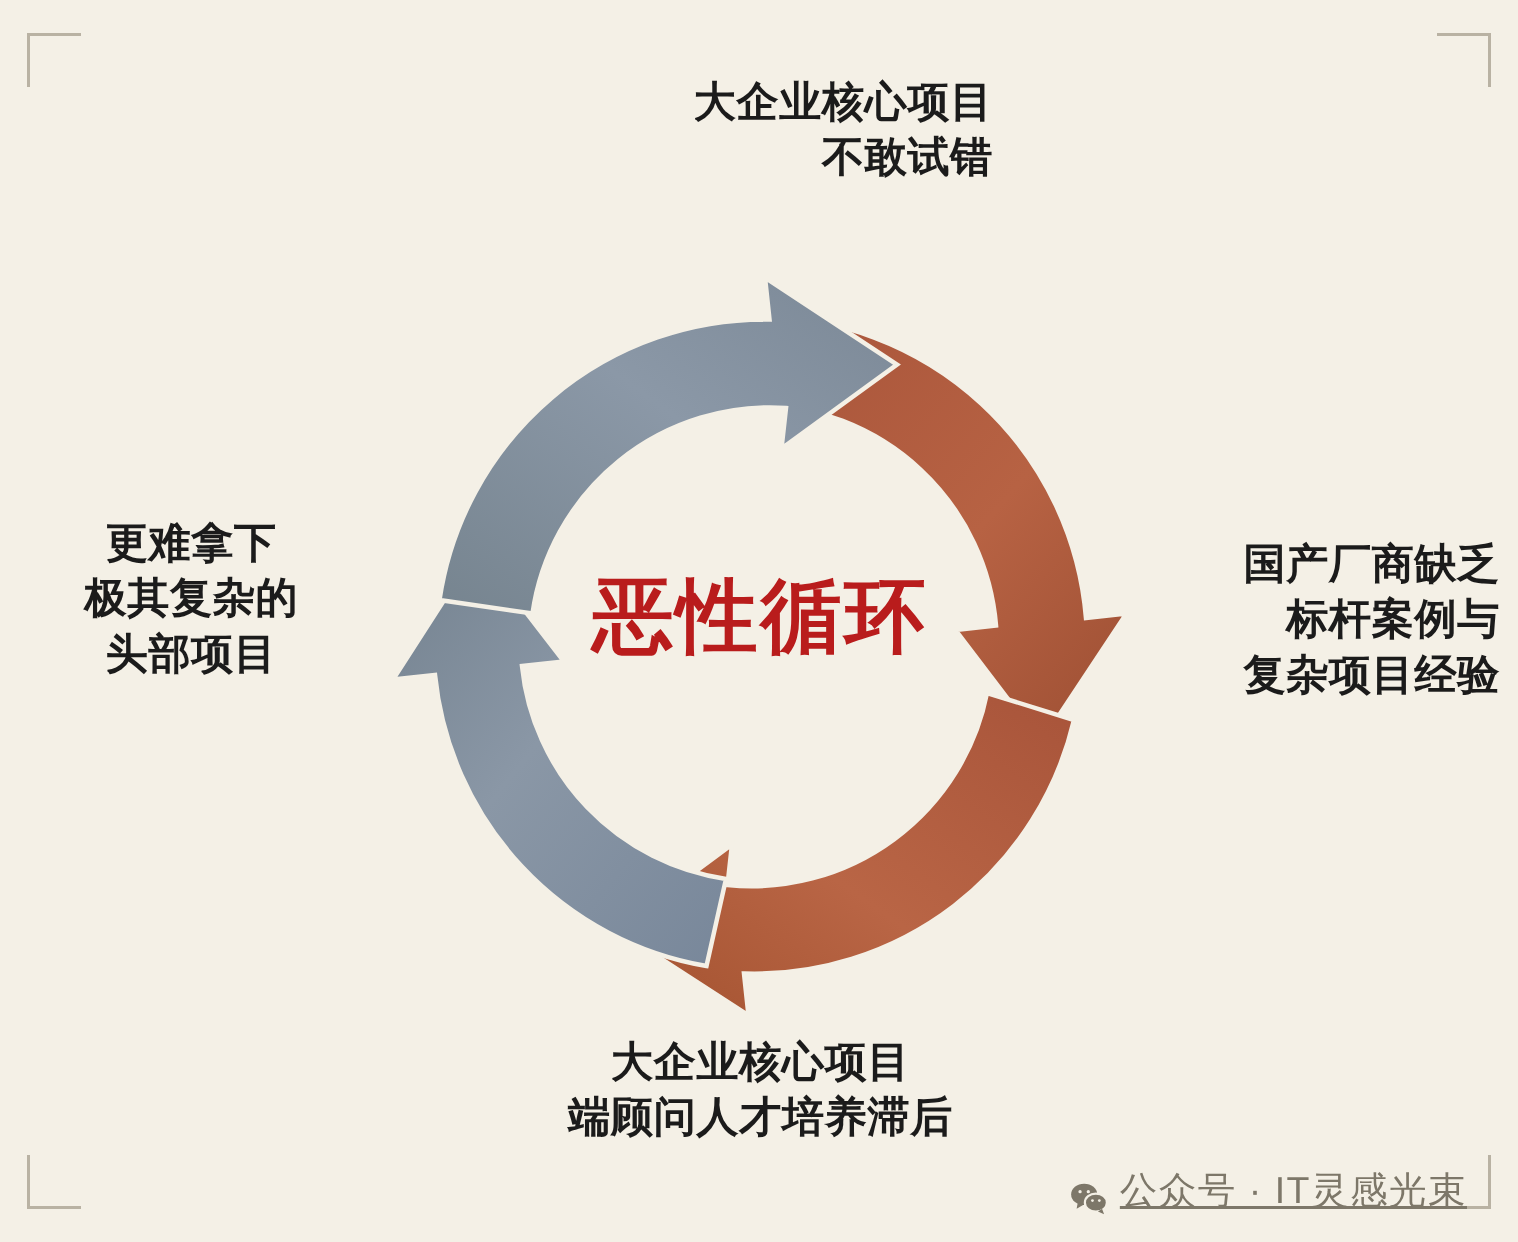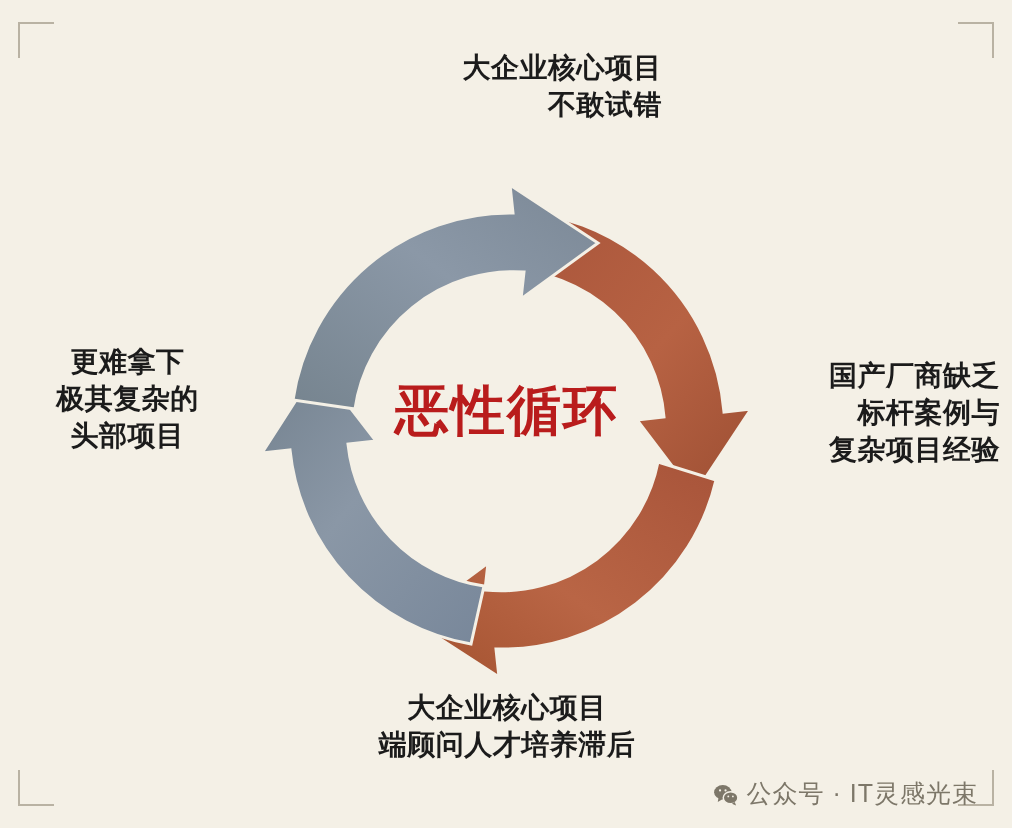--- a/index.html
+++ b/index.html
@@ -66,25 +66,26 @@
   .node-top    { left: 352px; top: 50px;  width: 310px; text-align: right; }
   .node-right  { left: 770px; top: 358px; width: 230px; text-align: right; }
   .node-bottom { left: 352px; top: 690px; width: 310px; text-align: center; }
   .node-left   { left: 20px;  top: 344px; width: 215px; text-align: center; }
 
   .watermark {
     position: absolute;
     right: 34px;
     bottom: 18px;
     display: flex;
-    align-items: center;
+    align-items: flex-end;
     gap: 8px;
     color: #7d7769;
     font-size: 25px;
     letter-spacing: 1px;
+    text-decoration: underline;
   }
   .wm-icon {
     display: inline-block;
     width: 26px;
     height: 22px;
   }
   .wm-text { font-family: "Liberation Sans", sans-serif; }
 </style>
 </head>
 <body>

